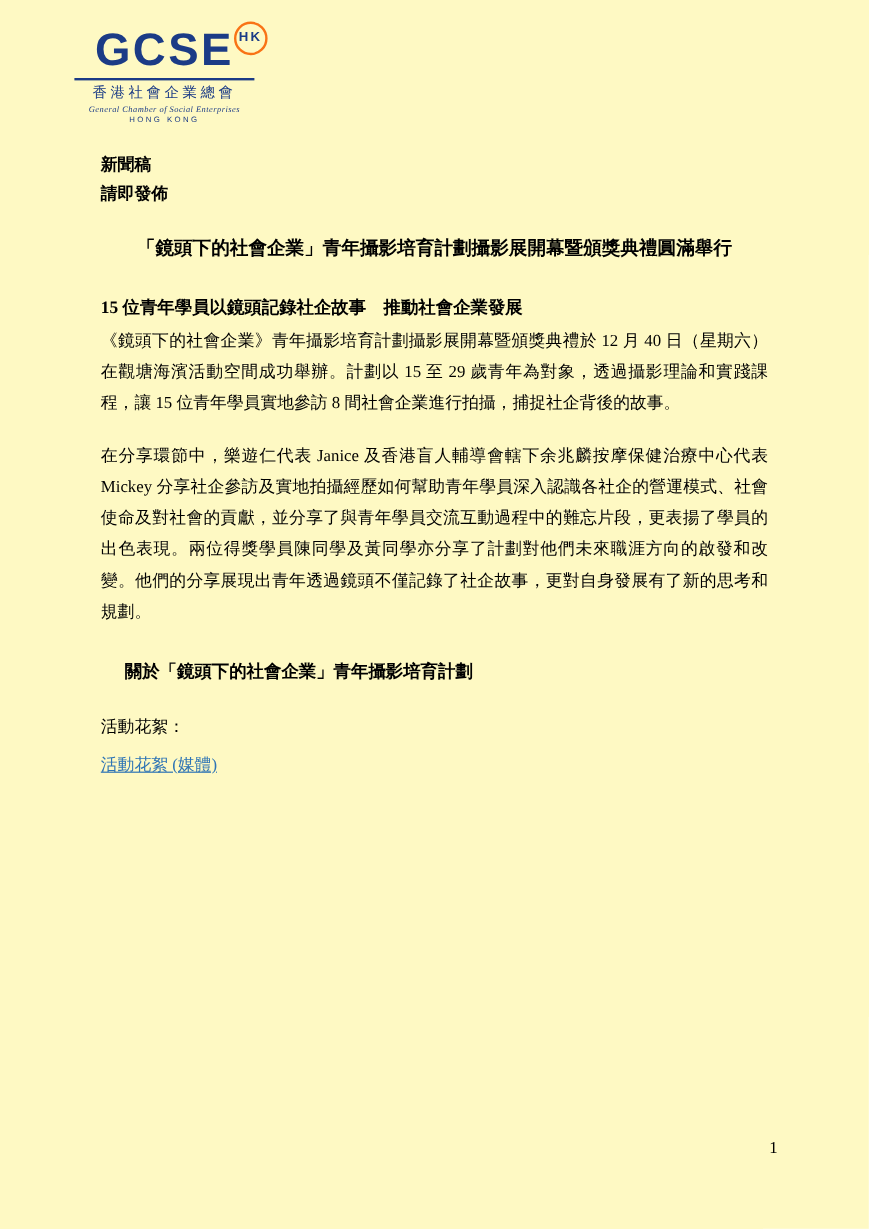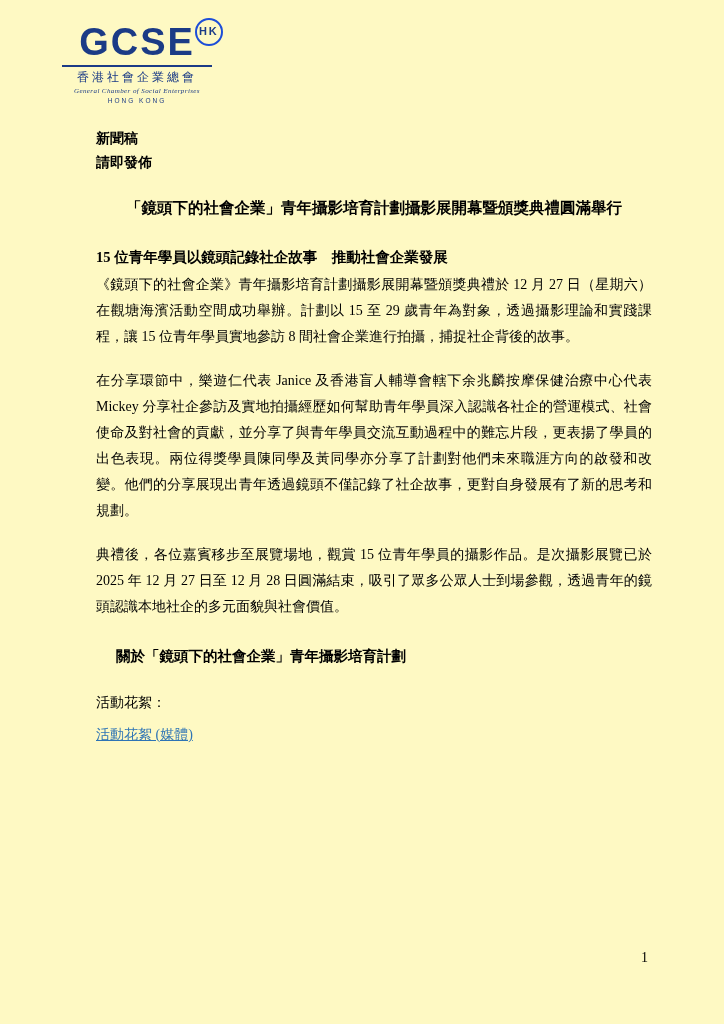--- a/index.html
+++ b/index.html
@@ -41,21 +41,21 @@
     position: relative;
     display: inline-block;
   }
   .logo-hk-badge {
     position: absolute;
     right: -28px;
     top: -4px;
     width: 24px;
     height: 24px;
     border-radius: 50%;
-    border: 2px solid #1d4ed8;
+    border: 2px solid #f97316;
     color: #1b3b86;
     font-size: 11px;
     font-weight: bold;
     line-height: 22px;
     text-align: center;
     font-family: "Liberation Sans", sans-serif;
   }
   .logo-underline {
     width: 150px;
     height: 2px;
@@ -85,21 +85,20 @@
     font-family: "Liberation Sans", sans-serif;
     line-height: 10px;
   }
 
   
   .content {
     position: absolute;
     left: 84px;
     top: 128px;
     width: 556px;
-    margin-left: 12px;
   }
   .line {
     font-size: 14px;
     line-height: 22px;
     margin: 0 0 2px 0;
   }
   .bold {
     font-weight: bold;
   }
   .headline {
@@ -165,26 +164,25 @@
 
   <div class="content">
 
     <p class="line bold">新聞稿</p>
     <p class="line bold">請即發佈</p>
 
     <p class="headline">「鏡頭下的社會企業」青年攝影培育計劃攝影展開幕暨頒獎典禮圓滿舉行</p>
 
     <p class="subhead">15 位青年學員以鏡頭記錄社企故事　推動社會企業發展</p>
 
-    <p class="para">《鏡頭下的社會企業》青年攝影培育計劃攝影展開幕暨頒獎典禮於 12 月 27 日（星期六）在觀塘海濱活動空間成功舉辦。計劃以 15 至 29 歲青年為對象，透過攝影理論和實踐課程，讓 15 位青年學員實地參訪 8 間社會企業進行拍攝，捕捉社企背後的故事。</p>
+    <p class="para">《鏡頭下的社會企業》青年攝影培育計劃攝影展開幕暨頒獎典禮於 12 月 40 日（星期六）在觀塘海濱活動空間成功舉辦。計劃以 15 至 29 歲青年為對象，透過攝影理論和實踐課程，讓 15 位青年學員實地參訪 8 間社會企業進行拍攝，捕捉社企背後的故事。</p>
 
 
     <p class="para">在分享環節中，樂遊仁代表 Janice 及香港盲人輔導會轄下余兆麟按摩保健治療中心代表 Mickey 分享社企參訪及實地拍攝經歷如何幫助青年學員深入認識各社企的營運模式、社會使命及對社會的貢獻，並分享了與青年學員交流互動過程中的難忘片段，更表揚了學員的出色表現。兩位得獎學員陳同學及黃同學亦分享了計劃對他們未來職涯方向的啟發和改變。他們的分享展現出青年透過鏡頭不僅記錄了社企故事，更對自身發展有了新的思考和規劃。</p>
 
-    <p class="para">典禮後，各位嘉賓移步至展覽場地，觀賞 15 位青年學員的攝影作品。是次攝影展覽已於 2025 年 12 月 27 日至 12 月 28 日圓滿結束，吸引了眾多公眾人士到場參觀，透過青年的鏡頭認識本地社企的多元面貌與社會價值。</p>
 
     <p class="section-head">關於「鏡頭下的社會企業」青年攝影培育計劃</p>
 
 
     <p class="label-line">活動花絮：</p>
 
     <a class="link" href="#">活動花絮 (媒體)</a>
 
   </div>
 

